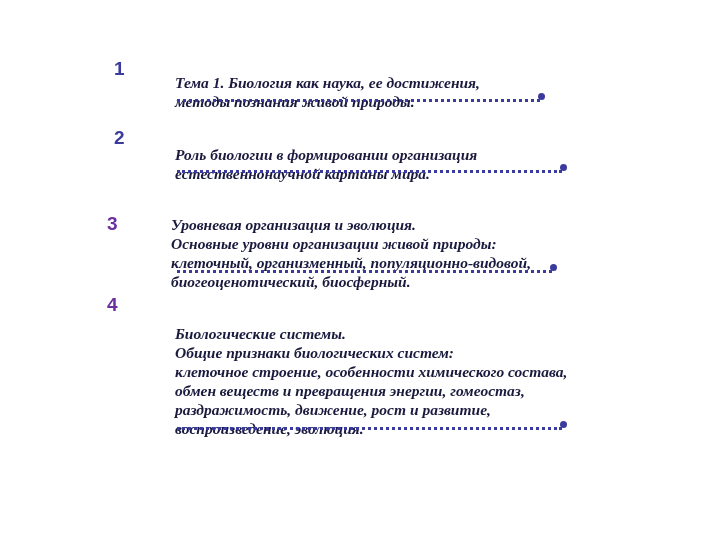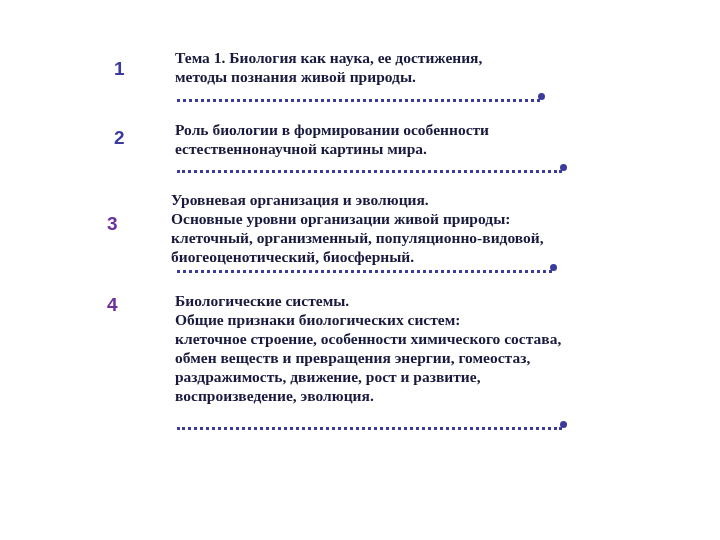--- a/index.html
+++ b/index.html
@@ -30,24 +30,26 @@
     font-size: 19px;
     color: #3b3b9e;
   }
   .num.purple {
     color: #6b2f9e;
   }
   .txt {
     position: absolute;
     font-family: "Liberation Serif", serif;
     font-weight: bold;
+    font-style: italic;
     font-size: 15.5px;
     line-height: 19px;
     color: #1a1a3e;
     white-space: pre-line;
+    margin-top: 25px;
   }
   .dots {
     position: absolute;
     height: 3px;
     border-bottom: 3px dotted #3b3b9e;
   }
   .dotend {
     position: absolute;
     width: 7px;
     height: 7px;
@@ -63,39 +65,39 @@
   <div class="entry">
     <div class="num" style="left:114px; top:58px;">1</div>
     <div class="txt" style="left:175px; top:48px; width:460px;">Тема 1. Биология как наука, ее достижения,
 методы познания живой природы.</div>
     <div class="dots" style="left:177px; top:96px; width:363px;"></div>
     <div class="dotend" style="left:538px; top:93px;"></div>
   </div>
 
   <div class="entry">
     <div class="num" style="left:114px; top:127px;">2</div>
-    <div class="txt" style="left:175px; top:120px; width:460px;">Роль биологии в формировании особенности
+    <div class="txt" style="left:175px; top:120px; width:460px;">Роль биологии в формировании организация
 естественнонаучной картины мира.</div>
     <div class="dots" style="left:177px; top:167px; width:385px;"></div>
     <div class="dotend" style="left:560px; top:164px;"></div>
   </div>
 
   <div class="entry">
     <div class="num purple" style="left:107px; top:213px;">3</div>
     <div class="txt" style="left:171px; top:190px; width:470px;">Уровневая организация и эволюция.
 Основные уровни организации живой природы:
 клеточный, организменный, популяционно-видовой,
 биогеоценотический, биосферный.</div>
     <div class="dots" style="left:177px; top:267px; width:375px;"></div>
     <div class="dotend" style="left:550px; top:264px;"></div>
   </div>
 
   <div class="entry">
     <div class="num purple" style="left:107px; top:294px;">4</div>
-    <div class="txt" style="left:175px; top:291px; width:480px;">Биологические системы.
+    <div class="txt" style="left:175px; top:299px; width:480px;">Биологические системы.
 Общие признаки биологических систем:
 клеточное строение, особенности химического состава,
 обмен веществ и превращения энергии, гомеостаз,
 раздражимость, движение, рост и развитие,
 воспроизведение, эволюция.</div>
     <div class="dots" style="left:177px; top:424px; width:385px;"></div>
     <div class="dotend" style="left:560px; top:421px;"></div>
   </div>
 
 </div>

